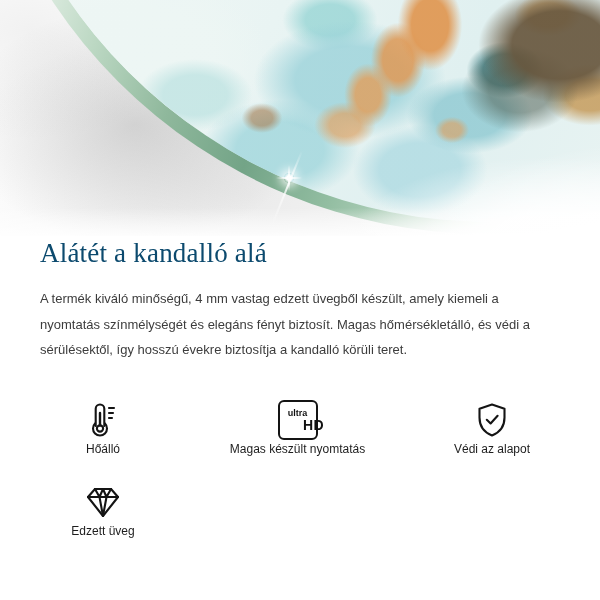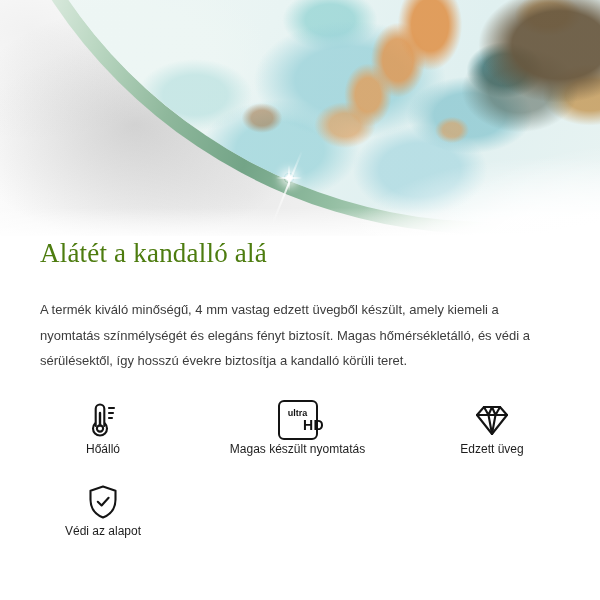--- a/index.html
+++ b/index.html
@@ -49,22 +49,22 @@
   .sparkle-core{position:absolute;left:284px;top:173px;width:10px;height:10px;border-radius:50%;
     background:radial-gradient(#fff 0 30%, rgba(255,255,255,.55) 55%, rgba(255,255,255,0) 75%);
     box-shadow:0 0 10px 4px rgba(255,255,255,.8);}
   .sparkle-ray{position:absolute;left:286px;top:148px;width:2px;height:80px;
     background:linear-gradient(rgba(255,255,255,0),rgba(255,255,255,.9) 45%,rgba(255,255,255,0));
     transform:rotate(22deg);}
 
   
   .content{position:absolute;left:40px;top:237px;width:522px;}
   .title{margin:0;font-family:"Liberation Serif",serif;font-weight:400;
-    font-size:27px;line-height:33px;color:#4d7c0f;letter-spacing:.2px;}
-  .desc{margin:27px 0 0 0;font-size:13px;line-height:25.5px;color:#3c3c3c;}
+    font-size:27px;line-height:33px;color:#0c4a6e;letter-spacing:.2px;}
+  .desc{margin:16px 0 0 0;font-size:13px;line-height:25.5px;color:#3c3c3c;}
 
   
   .features{position:absolute;left:13px;top:398px;width:569px;display:grid;
     grid-template-columns:180px 180px 180px;justify-content:space-between;row-gap:23px;}
   .feature{display:flex;flex-direction:column;align-items:center;}
   .icon-box{height:44px;display:flex;align-items:center;justify-content:center;}
   .f-label{font-size:12px;line-height:15px;color:#1d1d1d;white-space:nowrap;}
   .uhd{width:36px;height:36px;border:2.5px solid #141414;border-radius:6px;
     display:flex;flex-direction:column;align-items:center;justify-content:center;color:#111;}
   .uhd .t1{font-size:9px;font-weight:700;line-height:10px;}
@@ -116,33 +116,33 @@
           <span class="t1">ultra</span>
           <span class="t2">HD</span>
         </div>
       </div>
       <div class="f-label">Magas készült nyomtatás</div>
     </div>
 
     <div class="feature">
       <div class="icon-box">
         <svg width="40" height="40" viewBox="0 0 40 40">
+          <path class="st rc" d="M20 4.5 L32.5 8.7 V17.5 C32.5 26.5 27.3 32.6 20 35.5 C12.7 32.6 7.5 26.5 7.5 17.5 V8.7 Z"></path>
+          <path class="st rc" d="M14.8 19.8 L18.6 23.5 L25.6 15.8"></path>
+        </svg>
+      </div>
+      <div class="f-label">Védi az alapot</div>
+    </div>
+
+    <div class="feature">
+      <div class="icon-box">
+        <svg width="40" height="40" viewBox="0 0 40 40">
           <path class="st rc" d="M12 7 H28 L35 15 L20 34 L5 15 Z"></path>
           <path class="st rc" d="M5 15 H35 M12 7 L16.5 15 M20 7 L16.5 15 M20 7 L23.5 15 M28 7 L23.5 15 M16.5 15 L20 34 M23.5 15 L20 34"></path>
         </svg>
       </div>
       <div class="f-label">Edzett üveg</div>
-    </div>
-
-    <div class="feature">
-      <div class="icon-box">
-        <svg width="40" height="40" viewBox="0 0 40 40">
-          <path class="st rc" d="M20 4.5 L32.5 8.7 V17.5 C32.5 26.5 27.3 32.6 20 35.5 C12.7 32.6 7.5 26.5 7.5 17.5 V8.7 Z"></path>
-          <path class="st rc" d="M14.8 19.8 L18.6 23.5 L25.6 15.8"></path>
-        </svg>
-      </div>
-      <div class="f-label">Védi az alapot</div>
     </div>
 
 
 
   </div>
 </div>
 
 </body></html>

